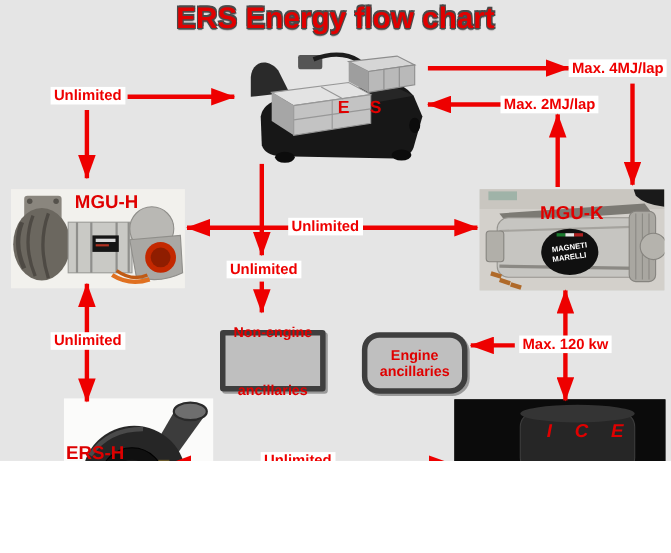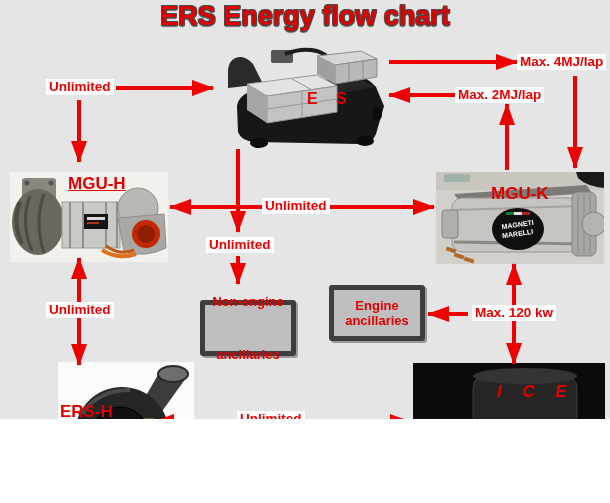--- a/index.html
+++ b/index.html
@@ -89,21 +89,21 @@
       <rect x="74" y="42" width="24" height="15" fill="#151515"></rect>
       <rect x="77" y="45" width="18" height="3" fill="#d8d8d8"></rect>
       <rect x="77" y="50" width="12" height="2" fill="#b03020"></rect>
       <circle cx="128" cy="36" r="20" fill="#b9b8b4" stroke="#8f8e8a"></circle>
       <path d="M108,46 L154,42 L156,76 Q136,86 114,80 Z" fill="#a9a8a4" stroke="#8f8e8a"></path>
       <circle cx="136" cy="62" r="14" fill="#c32800"></circle>
       <circle cx="136" cy="62" r="9" fill="#8f1d00"></circle>
       <path d="M92,78 Q108,88 126,82" stroke="#e07020" stroke-width="4" fill="none"></path>
       <path d="M96,74 Q110,84 124,78" stroke="#c05a14" stroke-width="3" fill="none"></path>
     </svg>
-    <span class="cap" style="left:58px;top:2px;font-size:17px;text-decoration:underline;">MGU-H</span>
+    <span class="cap" style="left:58px;top:2px;font-size:17px;">MGU-H</span>
   </div>
 
   <div class="photo" style="left:436px;top:172px;width:168px;height:92px;background:#d3d0cb;">
     <svg width="168" height="92" viewBox="0 0 168 92">
       <rect x="0" y="0" width="168" height="92" fill="#d3d0cb"></rect>
       <rect x="0" y="0" width="168" height="18" fill="#c9c6c0"></rect>
       <path d="M140,0 L168,0 L168,16 Q150,14 142,6 Z" fill="#1a1a1a"></path>
       <rect x="8" y="2" width="26" height="8" fill="#9fb3a8"></rect>
       <polygon points="18,22 150,13 156,21 24,30" fill="#7c7a74"></polygon>
       <rect x="16" y="26" width="132" height="54" rx="10" fill="#c6c5c1" stroke="#96948f"></rect>
@@ -170,21 +170,21 @@
       <circle cx="176" cy="102" r="15" fill="#3a3a38"></circle>
       <path d="M150,70 Q160,58 172,62" stroke="#555" stroke-width="5" fill="none"></path>
     </svg>
     <span class="cap" style="left:84px;top:19px;font-size:17px;letter-spacing:8px;">I C E</span>
   </div>
 
   <div class="ancbox" style="left:200px;top:300px;gap:38px;">
     <div>Non-engine</div>
     <div>ancillaries</div>
   </div>
-  <div class="ancbox" style="left:329px;top:285px;">
+  <div class="ancbox" style="left:329px;top:302px;border-radius:16px;">
     <div>Engine</div>
     <div>ancillaries</div>
   </div>
 
   <svg class="arrowlayer" width="610" height="503" viewBox="0 0 610 503">
     <defs>
       <marker id="ah" viewBox="0 0 22 16" markerWidth="22" markerHeight="16" refX="21" refY="8" orient="auto-start-reverse" markerUnits="userSpaceOnUse">
         <path d="M0,0 L22,8 L0,16 Z" fill="#ee0000"></path>
       </marker>
     </defs>

